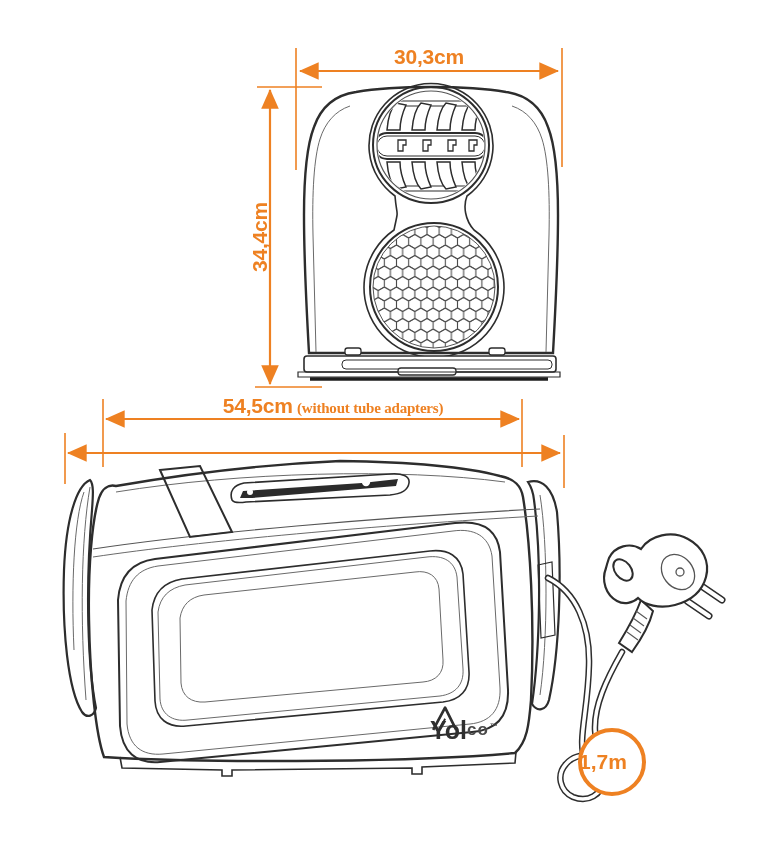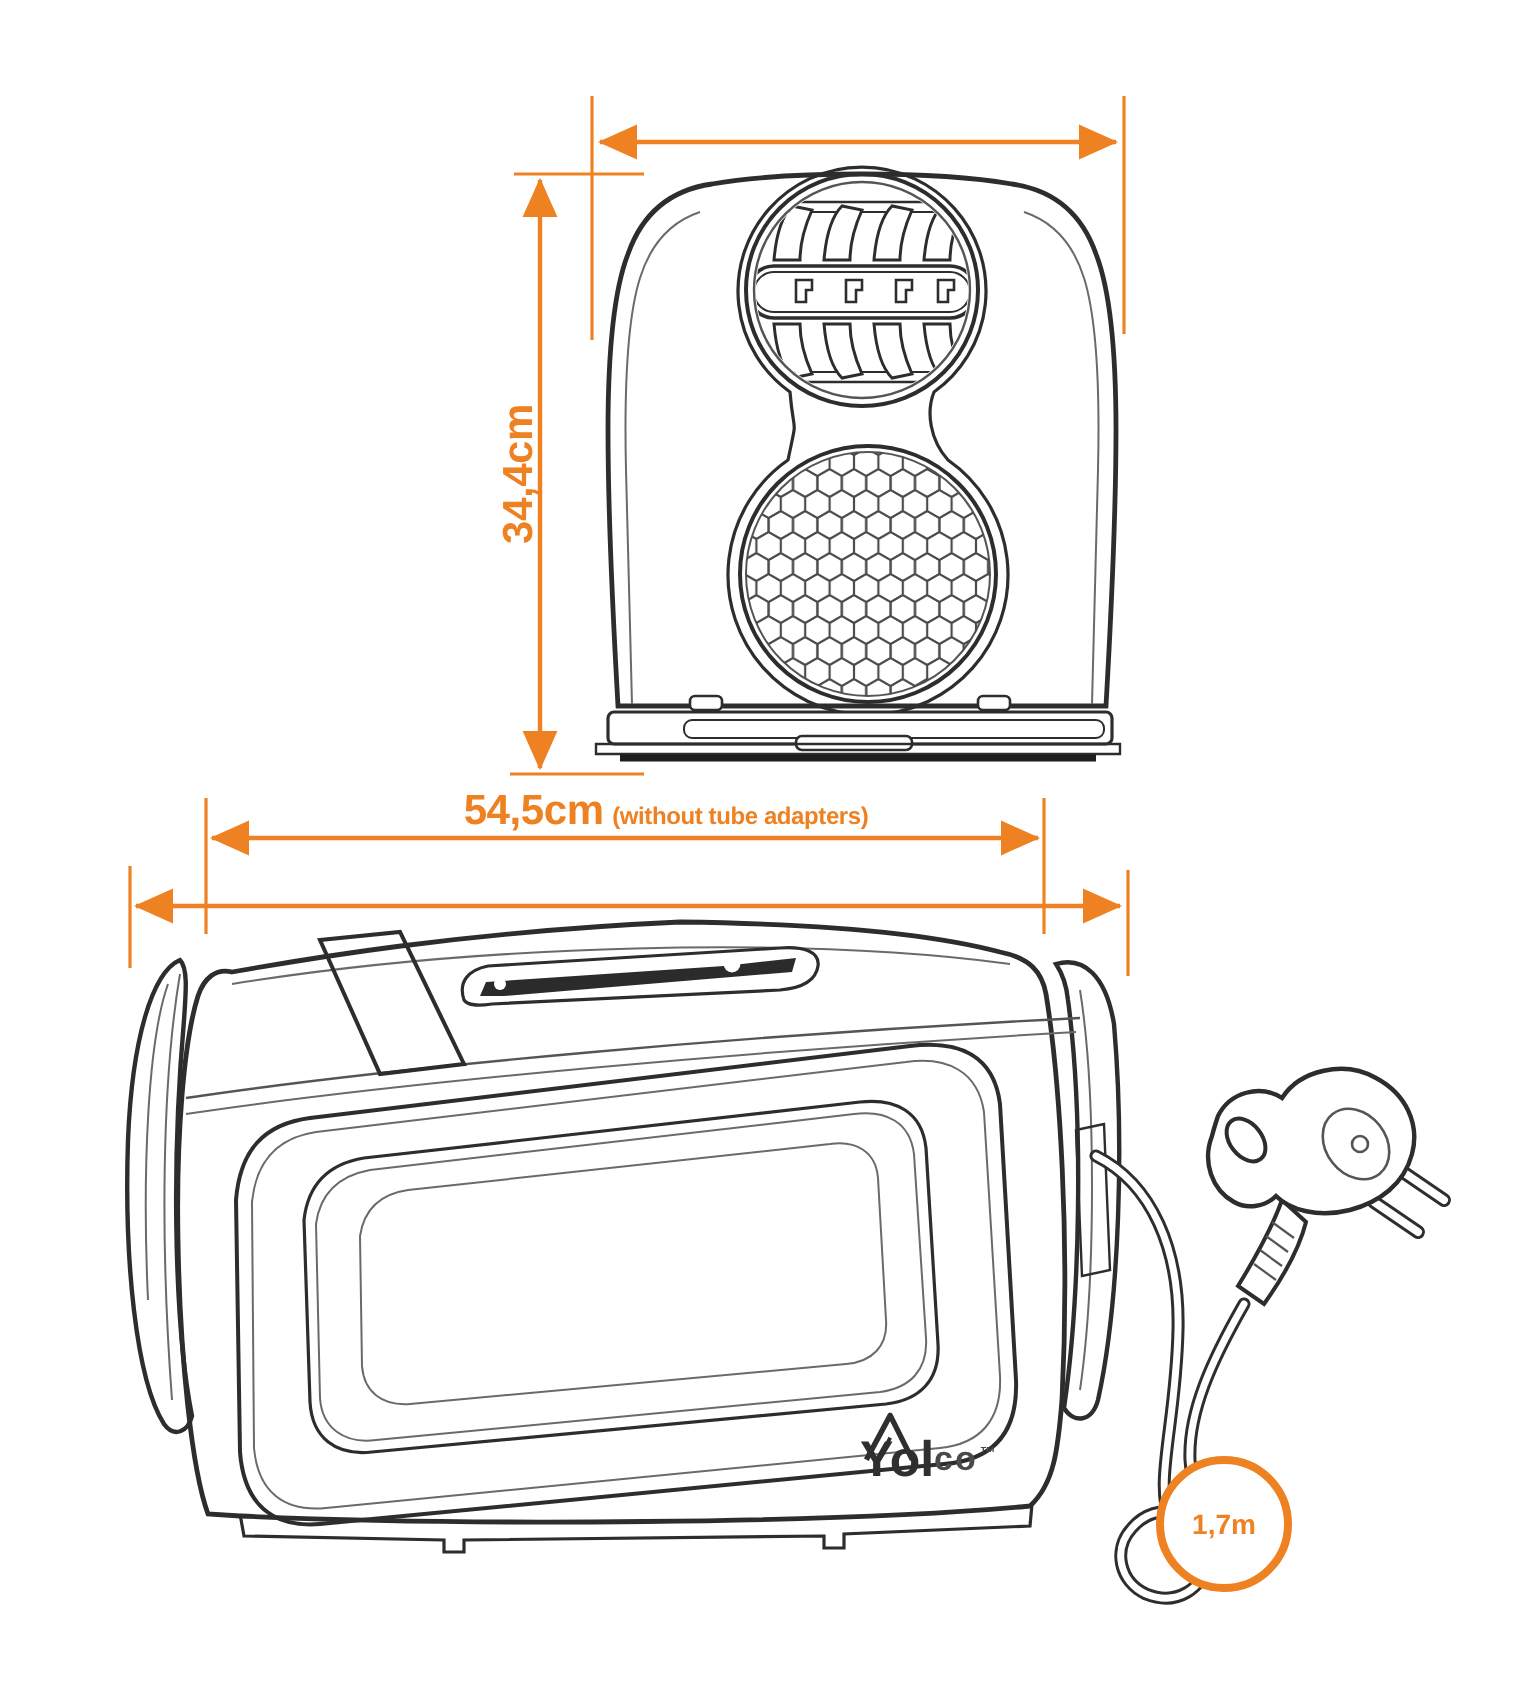--- a/index.html
+++ b/index.html
@@ -6,25 +6,25 @@
   #stage{
     position:relative;width:767px;height:845px;background:#ffffff;
     font-family:"Liberation Sans","DejaVu Sans",sans-serif;overflow:hidden;
   }
   svg{position:absolute;left:0;top:0;}
   .dim-label{
     position:absolute;color:#EE8122;font-weight:bold;text-align:center;
     white-space:nowrap;letter-spacing:-0.2px;
   }
   .dim-big{font-size:21px;}
-  .dim-note{font-size:12px;font-weight:bold;}
+  .dim-note{font-size:15px;font-weight:bold;font-family:Liberation Serif, serif;}
   #label-height{transform:rotate(-90deg);transform-origin:center center;}
   #label-cable{
     position:absolute;left:579px;top:748px;width:66px;height:28px;
-    color:#EE8122;font-weight:bold;font-size:14px;text-align:center;line-height:28px;
+    color:#EE8122;font-weight:bold;font-size:21px;line-height:28px;
   }
   #logo{
     position:absolute;left:418px;top:703px;width:118px;height:42px;
     display:flex;align-items:flex-end;color:#2f2f2f;margin-left:12px;
   }
   #logo .mountain{width:27px;height:30px;margin-right:2px;margin-bottom:1px;}
   #logo .brand-bold{font-size:25px;font-weight:800;line-height:30px;}
   #logo .brand-light{font-size:17px;font-weight:700;color:#4a4a4a;letter-spacing:1px;line-height:30px;}
   #logo .brand-tm{font-size:8px;font-weight:bold;color:#4a4a4a;margin-bottom:14px;margin-left:1px;}
 </style>
@@ -209,20 +209,21 @@
       <g>
         <line x1="65" y1="433" x2="65" y2="484" stroke-width="1.6"></line>
         <line x1="564" y1="435" x2="564" y2="488" stroke-width="1.6"></line>
         <line x1="68" y1="453" x2="560" y2="453" stroke-width="2.2" marker-start="url(#aStart)" marker-end="url(#aEnd)"></line>
       </g>
 
       <circle cx="612" cy="762" r="32" stroke-width="4" fill="#ffffff"></circle>
     </g>
   </svg>
 
+  <div class="dim-label dim-big" id="label-top-width" style="left:369px;top:45px;width:120px;">30,3cm</div>
 
   <div class="dim-label dim-big" id="label-height" style="left:210px;top:225px;width:100px;">34,4cm</div>
 
   <div class="dim-label" id="label-body-length" style="left:138px;top:394px;width:390px;">
     <span class="dim-big">54,5cm</span>
     <span class="dim-note">(without tube adapters)</span>
   </div>
 
 
   <div id="label-cable">1,7m</div>

